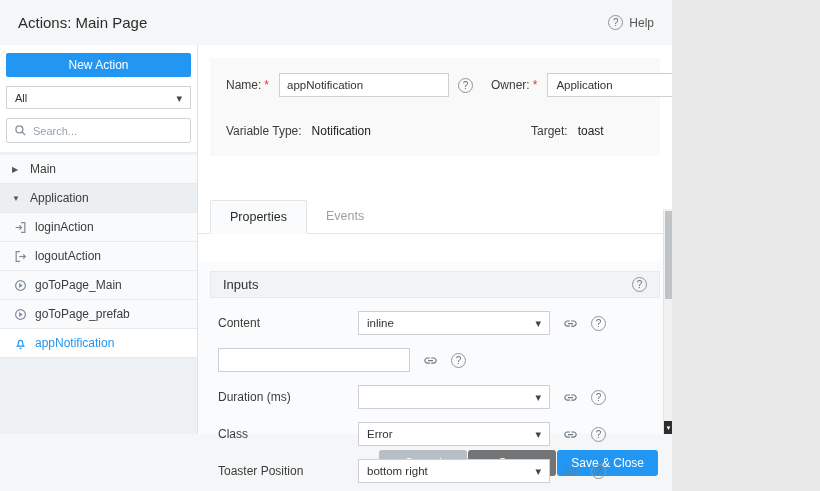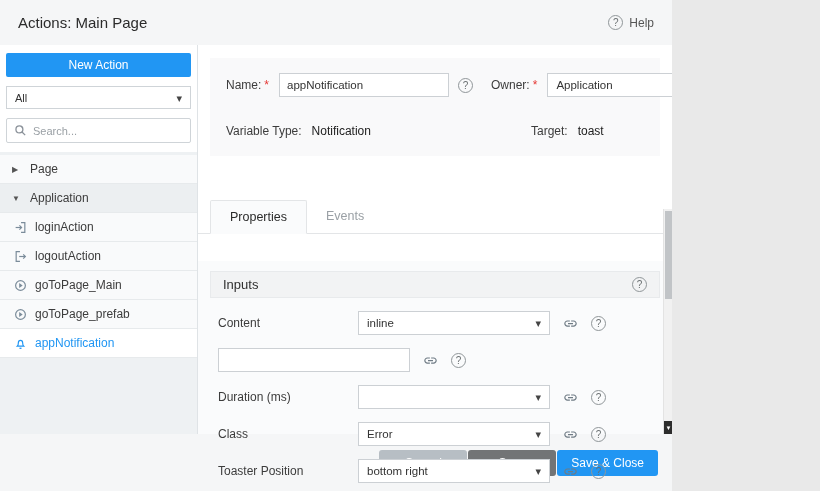--- a/index.html
+++ b/index.html
@@ -111,21 +111,21 @@
                 <path d="M7.4 7.4L10.3 10.3" stroke="#8a9199" stroke-width="1.2"></path>
               </svg>
           </span>
           <input placeholder="Search..." style="">
         </div>
       </div>
 
       <div class="tree">
         <div class="trow group">
           <span class="tri tri-right"></span>
-          <span>Page</span>
+          <span>Main</span>
         </div>
         <div class="trow group expanded">
           <span class="tri tri-down"></span>
           <span>Application</span>
         </div>
         <div class="trow child">
           <span class="ticon">
             <svg viewBox="0 0 12 12" fill="none" stroke="currentColor" stroke-width="1.1">
                 <path d="M6.5 1.5h3.5v9H6.5"></path>
                 <path d="M1.5 6h5.3"></path>

